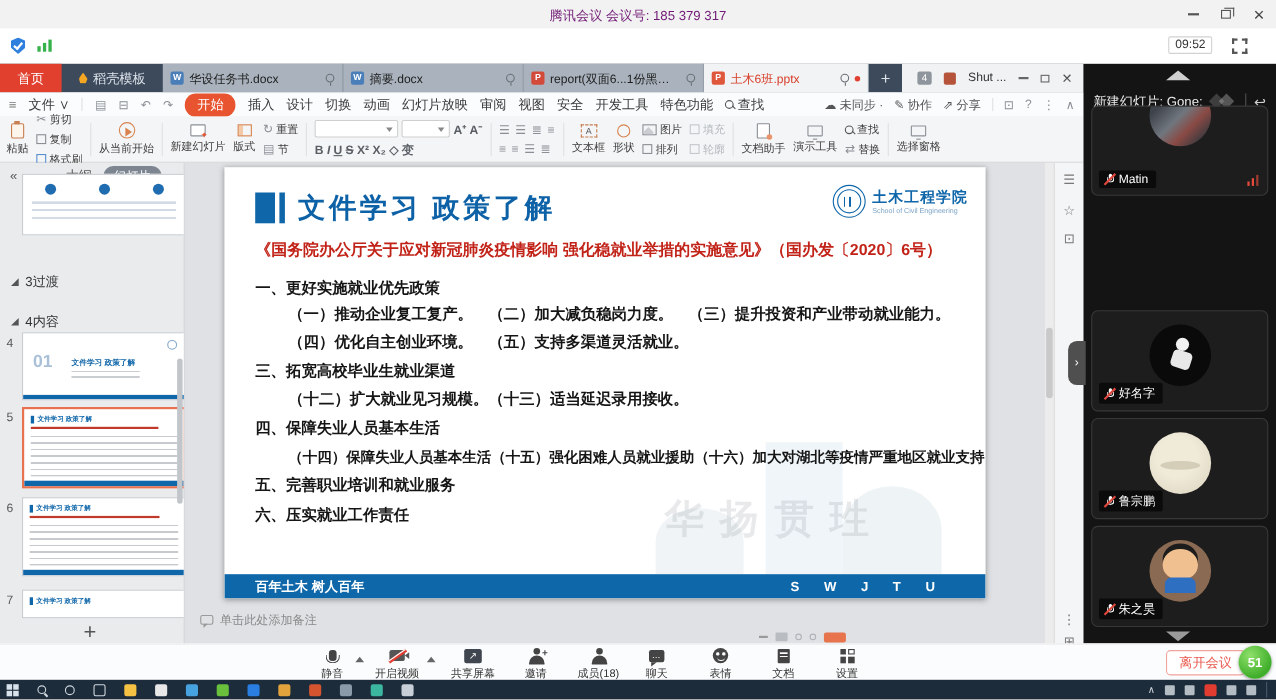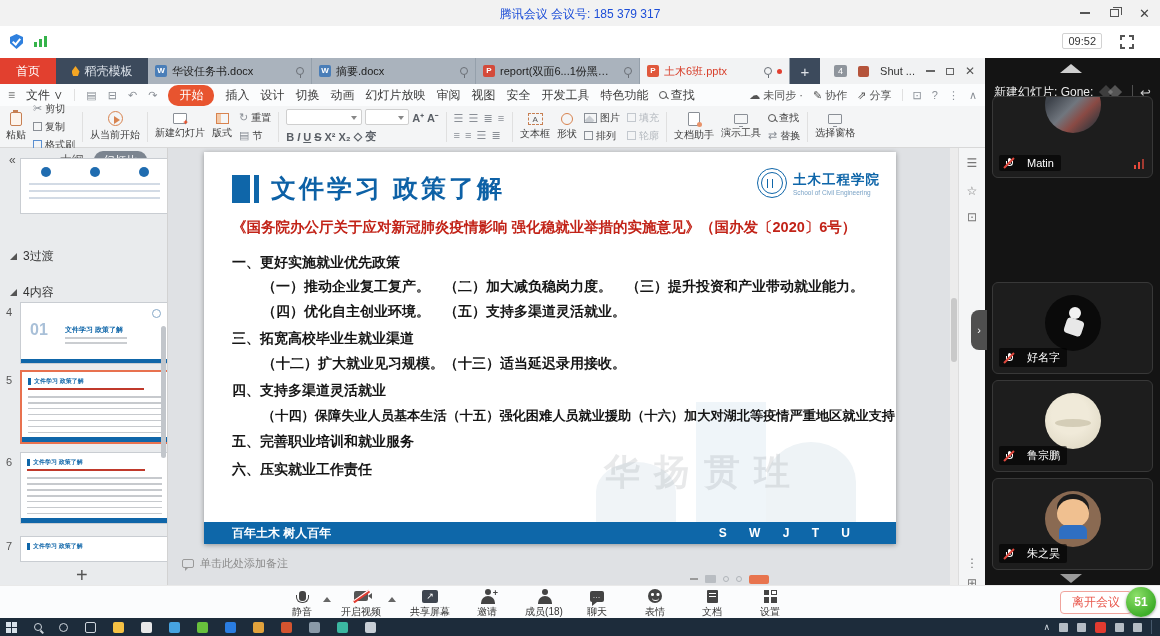--- a/index.html
+++ b/index.html
@@ -1,21 +1,21 @@
 <!DOCTYPE html>
 <html><head>
 <meta charset="utf-8">
 <style>
   * { margin:0; padding:0; box-sizing:border-box; }
   body { background:#888; font-family:"Liberation Sans", sans-serif; }
   #app { position:relative; width:1160px; height:636px; background:#fff; overflow:hidden; margin:0 auto; font-family:"Liberation Sans", sans-serif; }
 
   
   .titlebar { position:absolute; left:0; top:0; width:1160px; height:26px; background:#f2f2f2; }
-  .titlebar .t { position:absolute; left:0; top:6px; width:100%; text-align:center; font-size:12px; color:#1d4ed8; }
+  .titlebar .t { position:absolute; left:0; top:6px; width:100%; text-align:center; font-size:12px; color:#701a75; }
   .winctl { position:absolute; right:10px; top:0; height:26px; display:flex; align-items:center; gap:20px; }
   .wmin { width:10px; height:2px; background:#555; }
   .wmax { width:9px; height:8px; border:1px solid #555; position:relative; }
   .wmax::before { content:""; position:absolute; left:2px; top:-3px; width:8px; height:7px; border:1px solid #555; border-bottom:none; border-left:none; }
   .wclose { font-size:13px; color:#444; line-height:1; }
 
   .statusrow { position:absolute; left:0; top:26px; width:1160px; height:32px; background:#fff; }
   .shield { position:absolute; left:10px; top:8px; width:13px; height:15px; background:#2f80de; clip-path:polygon(50% 0,100% 20%,100% 62%,50% 100%,0 62%,0 20%); }
   .shield::after { content:""; position:absolute; left:4px; top:3px; width:3px; height:6px; border-right:2px solid #fff; border-bottom:2px solid #fff; transform:rotate(40deg); }
   .gbars { position:absolute; left:34px; top:9px; display:flex; align-items:flex-end; gap:2px; height:12px; }
@@ -170,21 +170,21 @@
   .av2::before { content:""; position:absolute; left:16px; top:10px; border-bottom:22px solid #f4f8fa; border-left:13px solid transparent; }
   .av2::after { content:""; position:absolute; left:10px; top:34px; width:34px; height:5px; background:#5d7486; border-radius:0 0 4px 4px; }
   .av3 { background:#0a0a0a; }
   .av3::before { content:""; position:absolute; left:24px; top:12px; width:12px; height:12px; border-radius:50%; background:#f2f2f2; }
   .av3::after { content:""; position:absolute; left:20px; top:24px; width:18px; height:16px; border-radius:4px; background:#e8e8e8; transform:rotate(18deg); }
   .av4 { background:radial-gradient(circle at 45% 40%,#f0ead9 40%,#d9d2bd); }
   .av4::after { content:""; position:absolute; left:10px; top:26px; width:36px; height:8px; background:#c7c0a8; border-radius:50%; opacity:.7; }
   .av5 { background:#8a6a52; }
   .av5::before { content:""; position:absolute; left:12px; top:8px; width:32px; height:28px; border-radius:50% 50% 46% 46%; background:#f0c090; box-shadow:0 -5px 0 0 #1c1c1c; }
   .av5::after { content:""; position:absolute; left:14px; top:34px; width:28px; height:14px; border-radius:6px 6px 0 0; background:#2f6fc2; }
-  .lbl { position:absolute; left:6px; bottom:6px; background:rgba(0,0,0,.62); border-radius:2px; padding:2px 7px 2px 4px; display:flex; align-items:center; gap:12px; color:#fff; font-size:11px; }
+  .lbl { position:absolute; left:6px; bottom:6px; background:rgba(0,0,0,.62); border-radius:2px; padding:2px 7px 2px 4px; display:flex; align-items:center; gap:2px; color:#fff; font-size:11px; }
   .mico { width:12px; height:12px; position:relative; flex:none; }
   .mico .b { position:absolute; left:4.5px; top:1px; width:3.5px; height:6px; background:#fff; border-radius:2px; }
   .mico .a { position:absolute; left:2.5px; top:4px; width:7px; height:5px; border:1.2px solid #fff; border-top:none; border-radius:0 0 5px 5px; }
   .mico::after { content:""; position:absolute; left:-1px; top:5px; width:14px; height:2px; background:#e0483e; transform:rotate(-45deg); }
   .sig { position:absolute; right:8px; bottom:8px; display:flex; align-items:flex-end; gap:1.5px; }
   .sig i { display:block; width:2.5px; background:#e84a3c; }
   .sb-down { position:absolute; left:75px; top:516px; width:0; height:0; border-left:11px solid transparent; border-right:11px solid transparent; border-top:9px solid #9a9a9a; }
 
   
   .controlbar { position:absolute; left:0; top:585px; width:1160px; height:33px; background:#fbfcfd; border-top:1px solid #e9e9e9; z-index:10; }
@@ -543,21 +543,21 @@
         </div>
 
         <div class="s-sub">《国务院办公厅关于应对新冠肺炎疫情影响 强化稳就业举措的实施意见》（国办发〔2020〕6号）</div>
 
         <div class="s-body">
           <div class="l0 first">一、更好实施就业优先政策</div>
           <div class="l1">（一）推动企业复工复产。　（二）加大减负稳岗力度。　（三）提升投资和产业带动就业能力。</div>
           <div class="l1">（四）优化自主创业环境。　（五）支持多渠道灵活就业。</div>
           <div class="l0">三、拓宽高校毕业生就业渠道</div>
           <div class="l1">（十二）扩大就业见习规模。（十三）适当延迟录用接收。</div>
-          <div class="l0">四、支持多渠道灵活就业</div>
+          <div class="l0">四、保障失业人员基本生活</div>
           <div class="l1 tight">（十四）保障失业人员基本生活（十五）强化困难人员就业援助（十六）加大对湖北等疫情严重地区就业支持</div>
           <div class="l0">五、完善职业培训和就业服务</div>
           <div class="l0">六、压实就业工作责任</div>
         </div>
 
         <div class="s-footer">
           <span>百年土木 树人百年</span>
           <span class="r">S W J T U</span>
         </div>
       </div>

